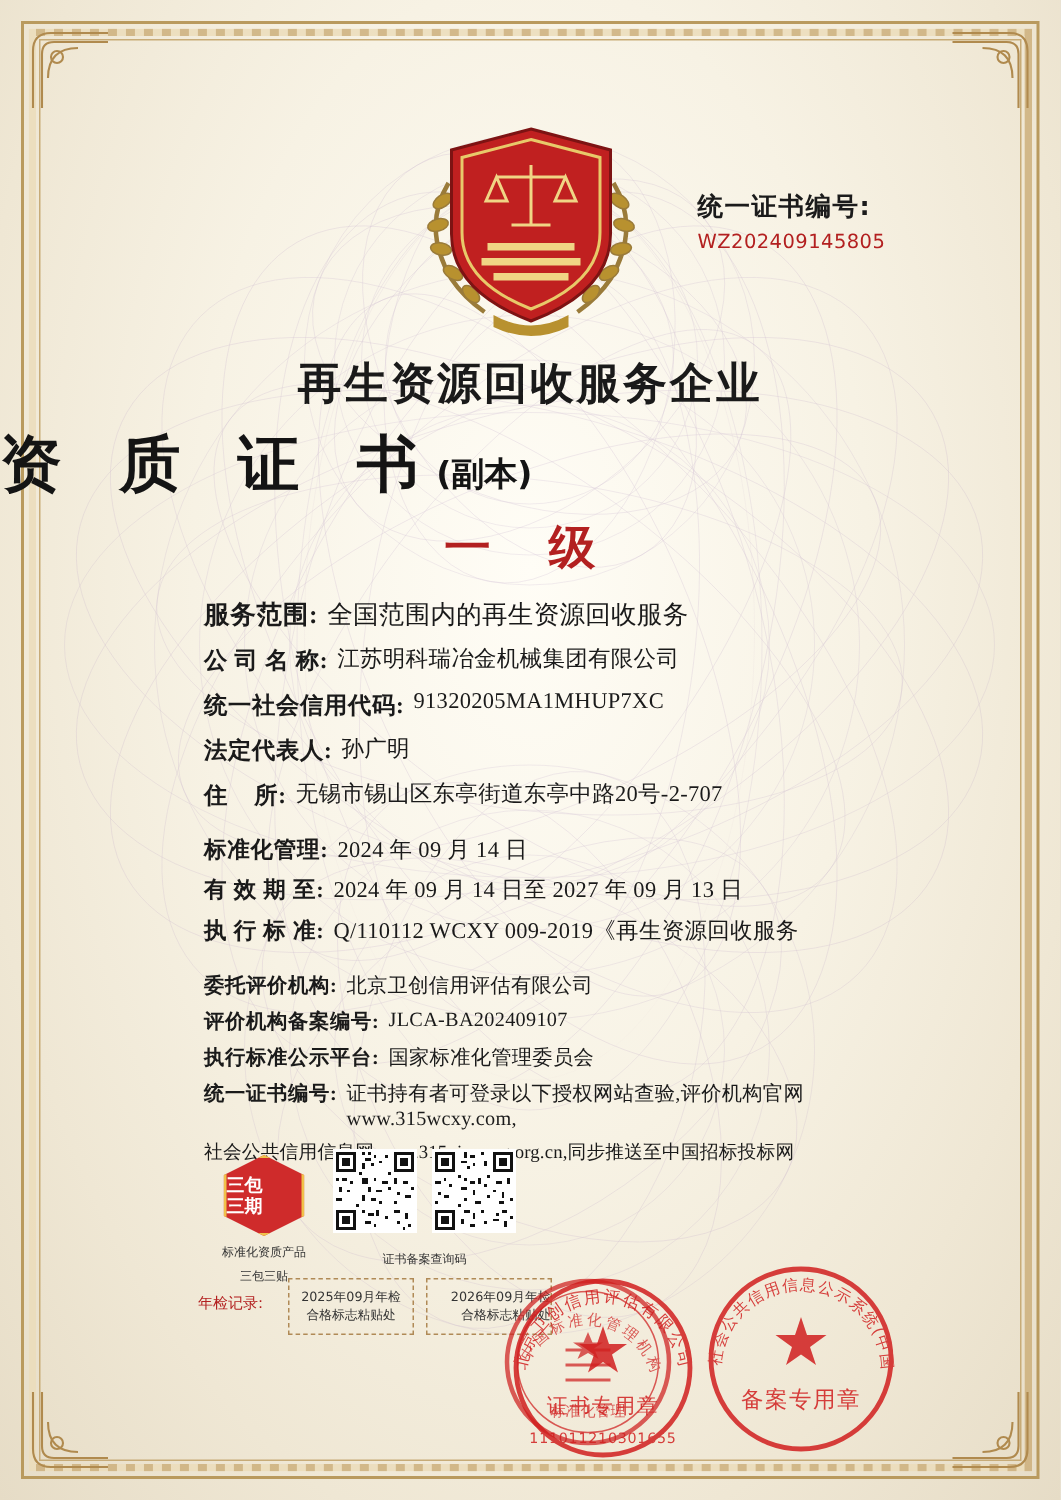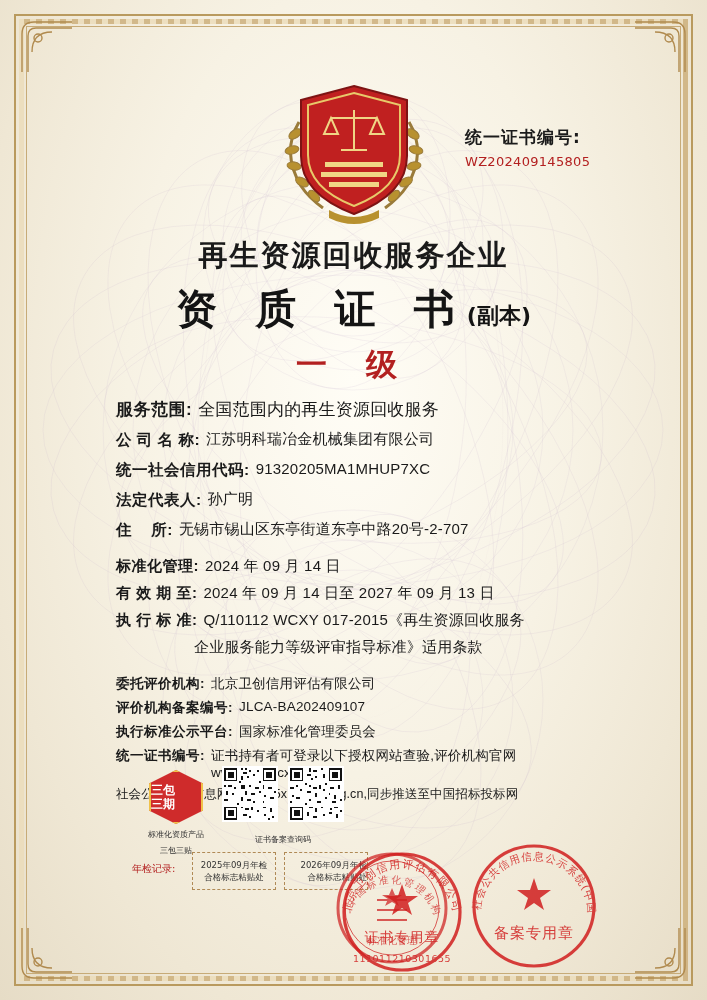--- a/index.html
+++ b/index.html
@@ -61,33 +61,33 @@
     font-size:13px;color:#b32020;margin-top:5px;letter-spacing:.3px;
     font-family:"DejaVu Sans",sans-serif;
   }
 
   .t1{
     position:absolute;left:0;top:236px;width:707px;text-align:center;
     font-size:29px;font-weight:bold;color:#1a1a1a;letter-spacing:2px;
     font-family:"DejaVu Sans",sans-serif;
   }
   .t2{
-    position:absolute;left:0;top:282px;width:707px;text-align:center;
+    position:absolute;left:0;top:282px;width:707px;
     font-size:41px;font-weight:bold;color:#141414;letter-spacing:12px;
     font-family:"DejaVu Sans",sans-serif;
   }
   .t2 .sub{font-size:22px;letter-spacing:0px;font-weight:bold;}
   .t3{
     position:absolute;left:0;top:344px;width:707px;text-align:center;
     font-size:31px;font-weight:bold;color:#b32020;letter-spacing:14px;
     font-family:"DejaVu Sans",sans-serif;
   }
 
-  .fields{position:absolute;left:116px;top:398px;width:470px;
-    font-family:Liberation Sans, sans-serif;color:#1a1a1a;}
+  .fields{position:absolute;left:136px;top:398px;width:470px;
+    font-family:Liberation Serif, serif;color:#1a1a1a;}
 
   .row{display:flex;align-items:flex-start;margin-bottom:9px;}
   .row .k{
     font-weight:bold;font-size:15.5px;white-space:pre;flex:0 0 auto;
     letter-spacing:.5px;
   }
   .row .v{font-size:15px;margin-left:6px;flex:1 1 auto;letter-spacing:.2px;}
 
   .r-big .k{font-size:17px;}
   .r-big .v{font-size:17px;}
@@ -346,23 +346,22 @@
         <div class="row">
           <div class="k">标准化管理:</div>
           <div class="v">2024 年 09 月 14 日</div>
         </div>
         <div class="row">
           <div class="k">有 效 期 至:</div>
           <div class="v">2024 年 09 月 14 日至 2027 年 09 月 13 日</div>
         </div>
         <div class="row">
           <div class="k">执 行 标 准:</div>
-          <div class="v">Q/110112 WCXY 017-2015《再生资源回收服务</div>
-        </div>
-        <div class="std-l2">企业服务能力等级评审指导标准》适用条款</div>
+          <div class="v">Q/110112 WCXY 009-2019《再生资源回收服务</div>
+        </div>
       </div>
 
       <div class="group3">
         <div class="row">
           <div class="k">委托评价机构:</div>
           <div class="v">北京卫创信用评估有限公司</div>
         </div>
         <div class="row">
           <div class="k">评价机构备案编号:</div>
           <div class="v">JLCA-BA202409107</div>

